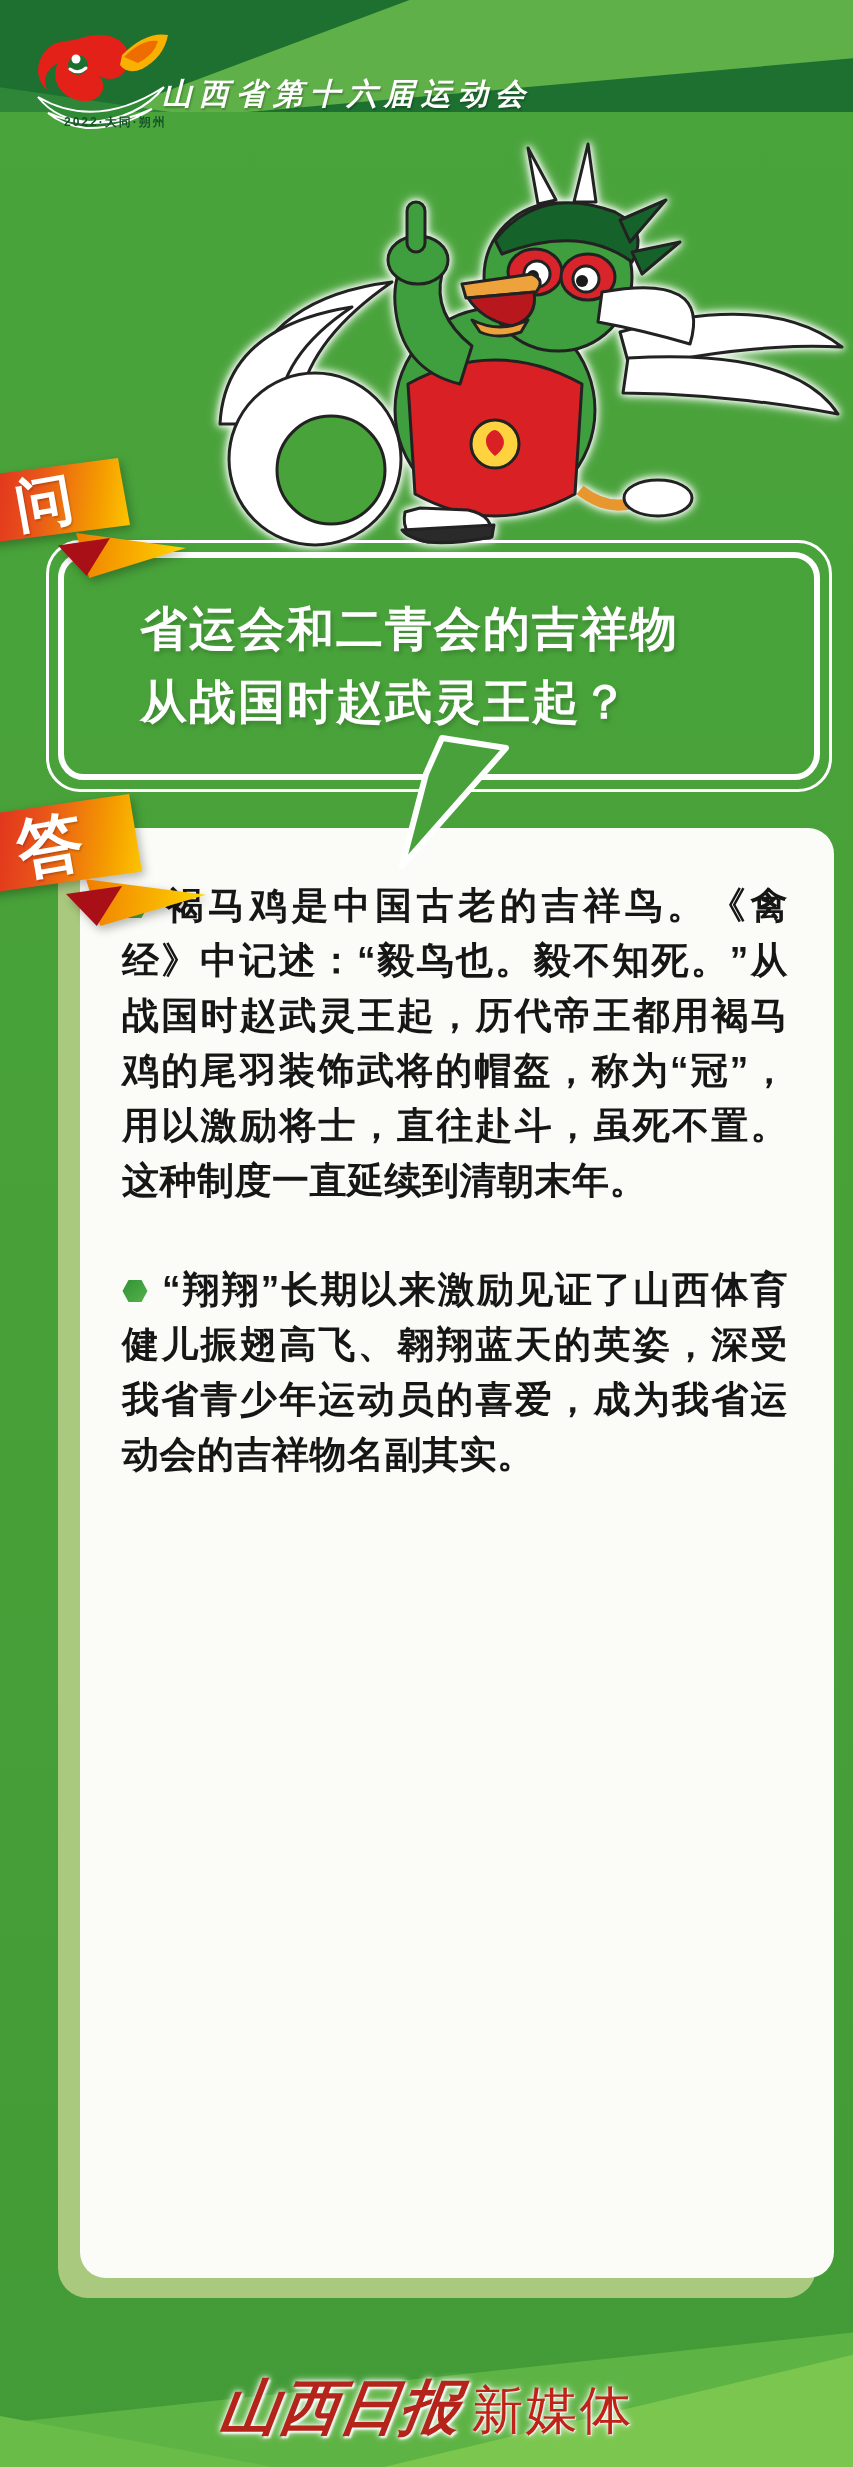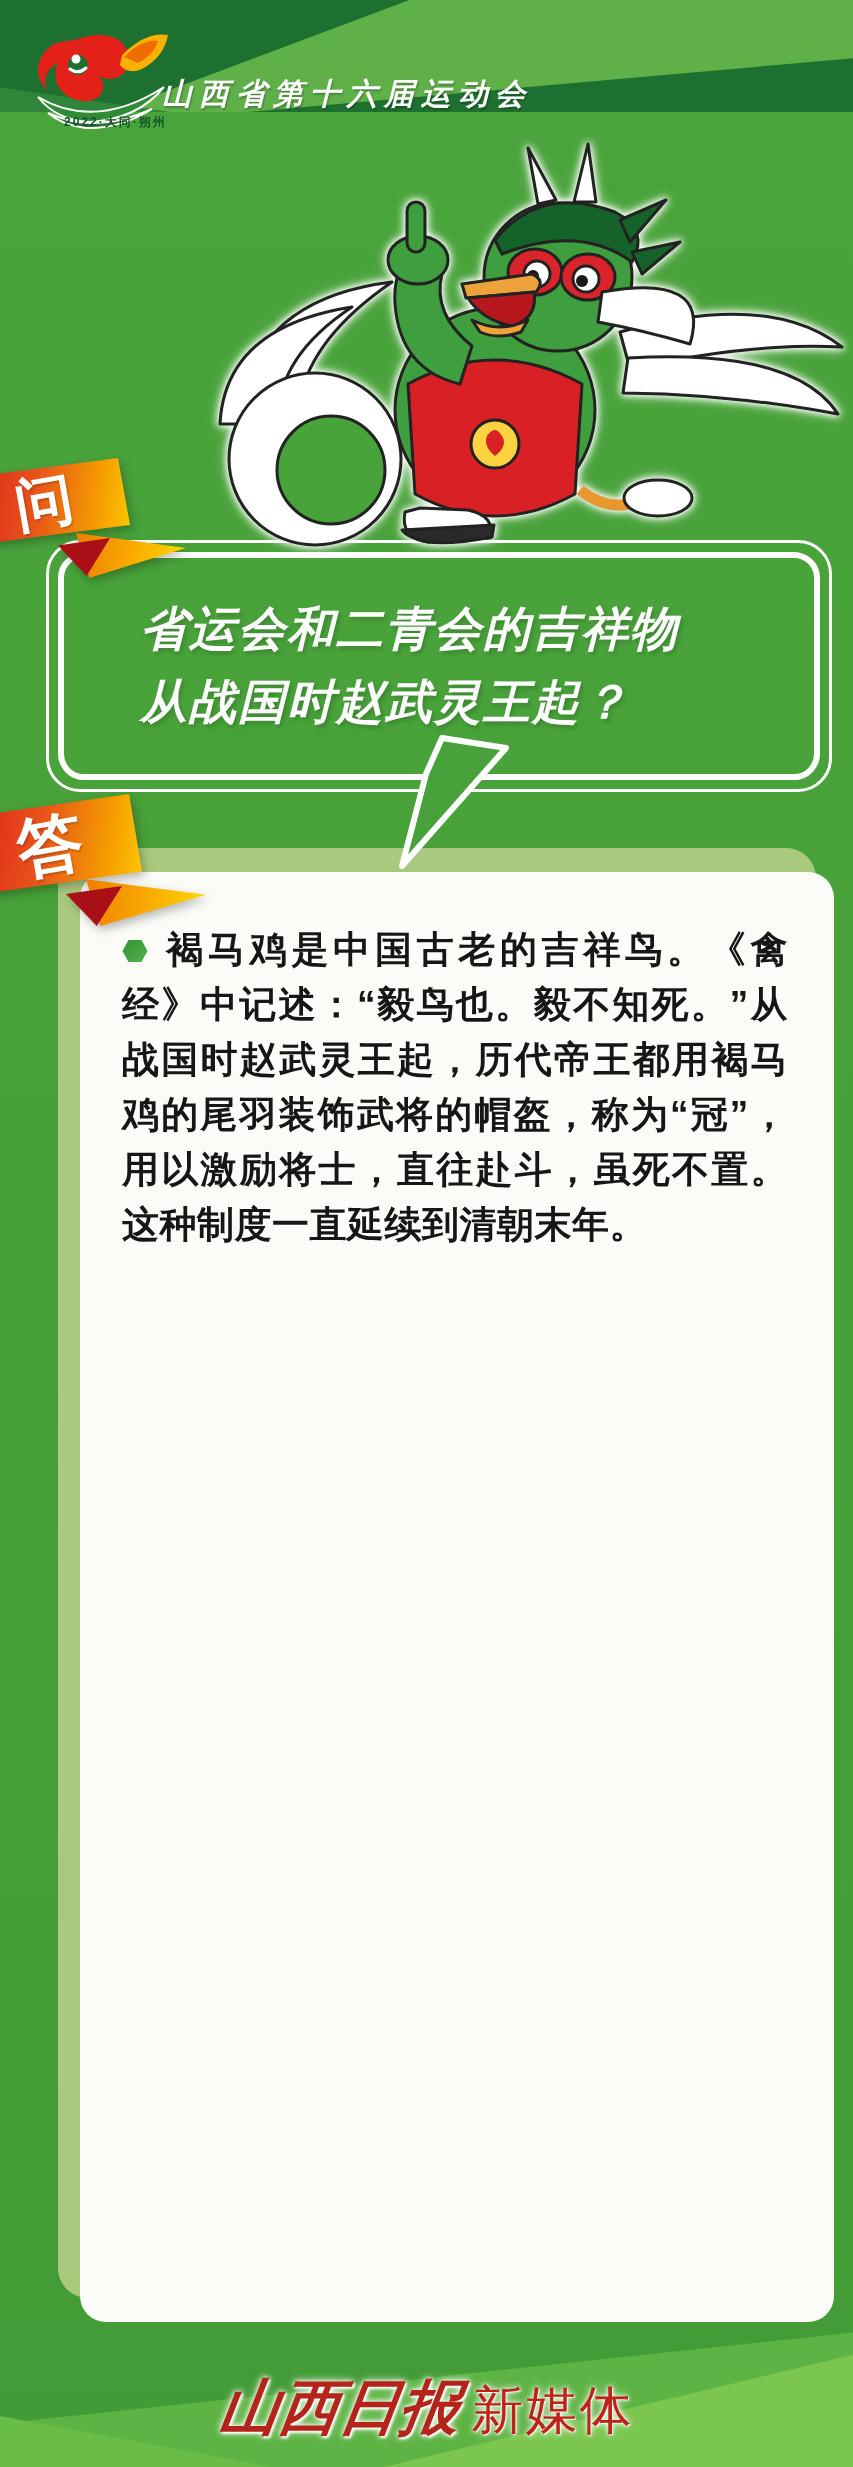--- a/index.html
+++ b/index.html
@@ -45,27 +45,27 @@
   .ribbon-a .band{width:184px;height:102px;margin-top:8px;}
   .ribbon-a .char{font-size:66px;}
   .ribbon-a .fold{left:108px;top:100px;width:56px;height:40px;}
   .ribbon-a .arr{left:128px;top:88px;width:120px;height:52px;}
   
   .qbox-outer{position:absolute;left:46px;top:540px;width:786px;height:252px;z-index:3;
     border:3px solid #fff;border-radius:34px;box-sizing:border-box;}
   .qbox-inner{position:absolute;inset:9px;border:6px solid #fff;border-radius:26px;
     display:flex;flex-direction:column;justify-content:center;gap:10px;padding-left:76px;}
   .qline{color:#fff;font-size:47px;font-weight:bold;letter-spacing:2px;
-    text-shadow:2px 3px 4px rgba(0,0,0,.18);font-style:italic;}
+    text-shadow:2px 3px 4px rgba(0,0,0,.18);}
   
   .callout{position:absolute;left:380px;top:732px;width:140px;height:142px;z-index:4;}
   
   .card-frame{position:absolute;left:58px;top:848px;width:758px;height:1450px;z-index:2;
     background:#a9c97e;border-radius:30px;}
-  .card{position:absolute;left:80px;top:872px;width:754px;height:1450px;z-index:2;
+  .card{position:absolute;left:80px;top:828px;width:754px;height:1450px;z-index:2;
     background:#fbfcf7;border-radius:26px;box-sizing:border-box;
     padding:50px 46px 0 42px;}
   .para{margin:0 0 54px 0;font-size:37px;line-height:55px;color:#161616;
     font-weight:600;text-align:justify;letter-spacing:.5px;}
   .bullet{display:inline-block;width:26px;height:24px;margin-right:14px;vertical-align:-1px;
     background:linear-gradient(135deg,#2f8f33,#58b54c);
     clip-path:polygon(25% 4%,75% 4%,98% 50%,75% 96%,25% 96%,2% 50%);}
   
   .sw1{position:absolute;left:0;top:2250px;width:853px;height:217px;background:#5db343;z-index:1;
     clip-path:polygon(0 80%,100% 38%,100% 100%,0 100%);}
@@ -182,20 +182,21 @@
     <div class="arr"></div>
     <div class="fold"></div>
     <div class="band">
       <span class="char">答</span>
     </div>
   </div>
 
   <div class="card-frame"></div>
   <div class="card">
     <p class="para"><span class="bullet"></span><span>褐马鸡是中国古老的吉祥鸟。《禽经》中记述：“毅鸟也。毅不知死。”从战国时赵武灵王起，历代帝王都用褐马鸡的尾羽装饰武将的帽盔，称为“冠”，用以激励将士，直往赴斗，虽死不置。这种制度一直延续到清朝末年。</span></p>
+    <p class="para"><span class="bullet"></span><span>“翔翔”长期以来激励见证了山西体育健儿振翅高飞、翱翔蓝天的英姿，深受我省青少年运动员的喜爱，成为我省运动会的吉祥物名副其实。</span></p>
   </div>
 
   <div class="footer">
     <span class="brand-calli">山西日报</span>
     <span class="brand-suffix">新媒体</span>
   </div>
 
 </div>
 
 </body></html>

